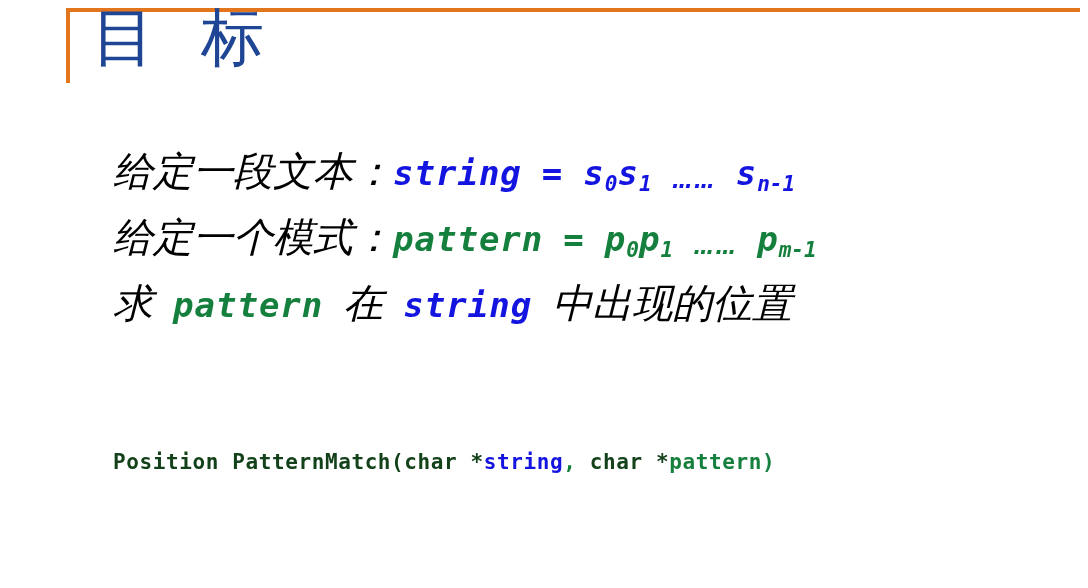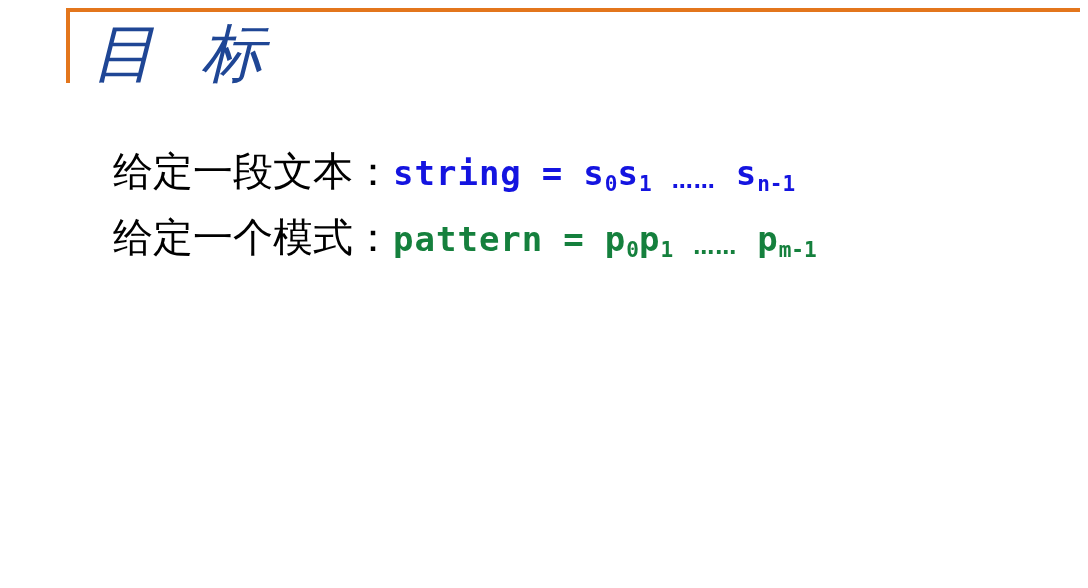--- a/index.html
+++ b/index.html
@@ -37,42 +37,42 @@
     top: 8px;
     width: 4px;
     height: 75px;
     background: #E3761C;
   }
 
   
   .title {
     position: absolute;
     left: 92px;
-    top: 16px;
+    top: 0;
     font-family: "DejaVu Serif", "Liberation Serif", serif;
     font-size: 63px;
     line-height: 76px;
     color: #1F4695;
     letter-spacing: 2px;
     white-space: pre;
-    font-style: italic;
   }
 
   
   .body-block {
     position: absolute;
     left: 113px;
     top: 138px;
     width: 950px;
   }
 
   .line {
     white-space: nowrap;
     line-height: 66px;
     height: 66px;
+    font-style: italic;
   }
 
   .cn {
     font-family: "DejaVu Serif", "Liberation Serif", serif;
     font-size: 40px;
     color: #000000;
     vertical-align: baseline;
   }
 
   .mono {
@@ -131,17 +131,22 @@
   <div class="body-block">
 
     <div class="line">
       <span class="cn">给定一段文本：</span><span class="mono blue">string</span><span class="sp-md"></span><span class="mono blue">=</span><span class="sp-md"></span><span class="mono blue"><span>s</span><sub>0</sub></span><span class="mono blue"><span>s</span><sub>1</sub></span><span class="sp-md"></span><span class="ell blue">……</span><span class="sp-md"></span><span class="mono blue"><span>s</span><sub>n-1</sub></span>
     </div>
 
     <div class="line">
       <span class="cn">给定一个模式：</span><span class="mono red">pattern</span><span class="sp-md"></span><span class="mono red">=</span><span class="sp-md"></span><span class="mono red"><span>p</span><sub>0</sub></span><span class="mono red"><span>p</span><sub>1</sub></span><span class="sp-md"></span><span class="ell red">……</span><span class="sp-md"></span><span class="mono red"><span>p</span><sub>m-1</sub></span>
     </div>
 
+    <div class="line">
+      <span class="cn">求</span><span class="sp-md"></span><span class="mono red">pattern</span><span class="sp-md"></span><span class="cn">在</span><span class="sp-md"></span><span class="mono blue">string</span><span class="sp-md"></span><span class="cn">中出现的位置</span>
+    </div>
 
   </div>
 
+  <div class="code-line"><span class="green">Position</span><span class="green"> PatternMatch(</span><span class="green">char *</span><span class="blue">string</span><span class="red">, </span><span class="green">char *</span><span class="red">pattern</span><span class="red">)</span>
+  </div>
 
 </div>
 
 </body></html>

